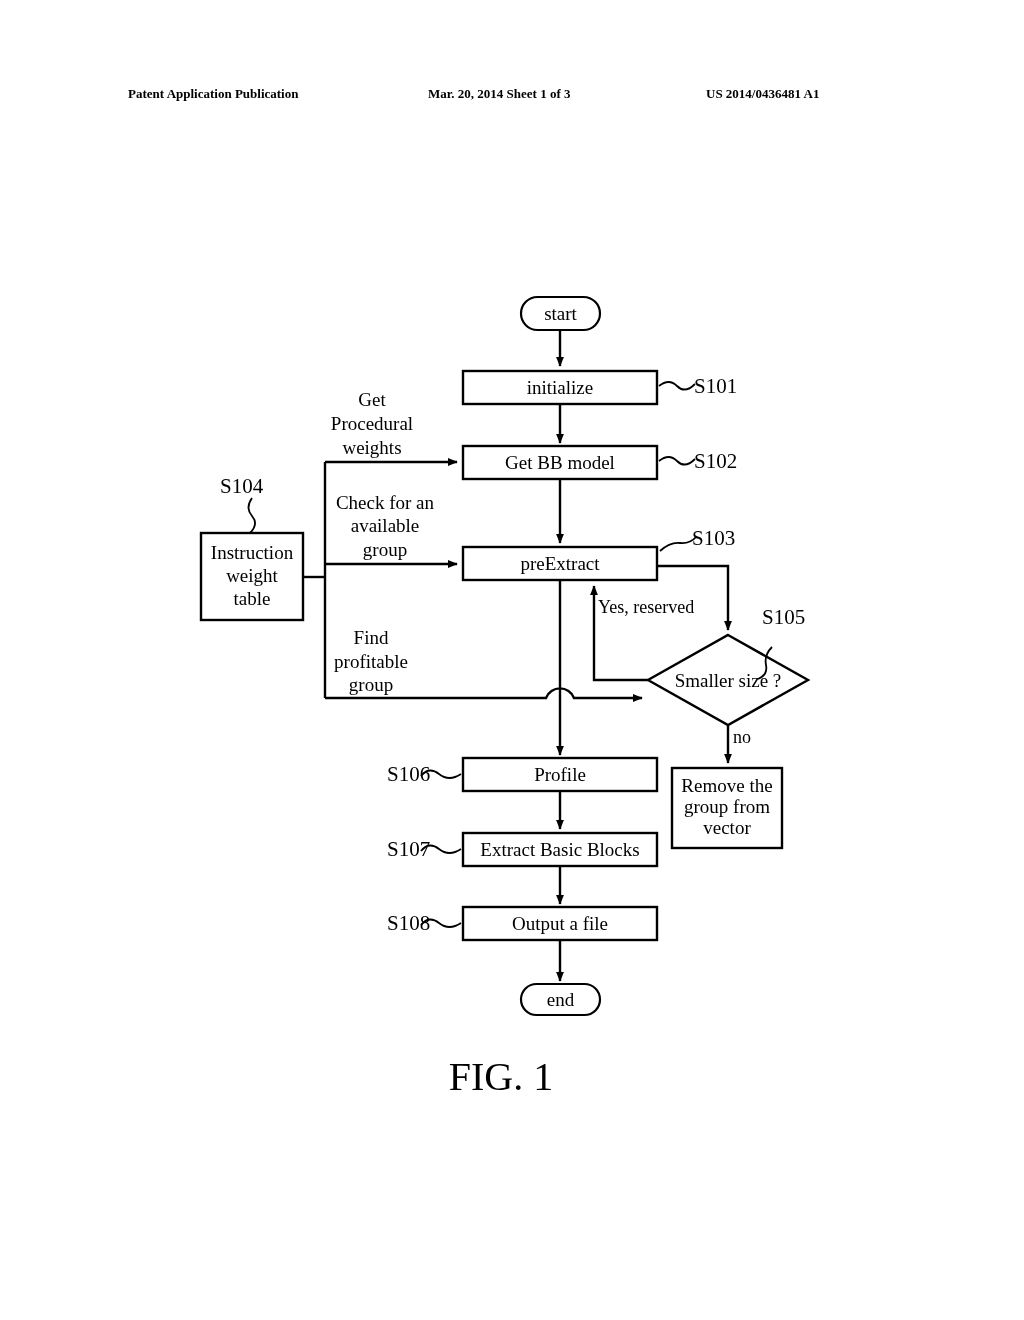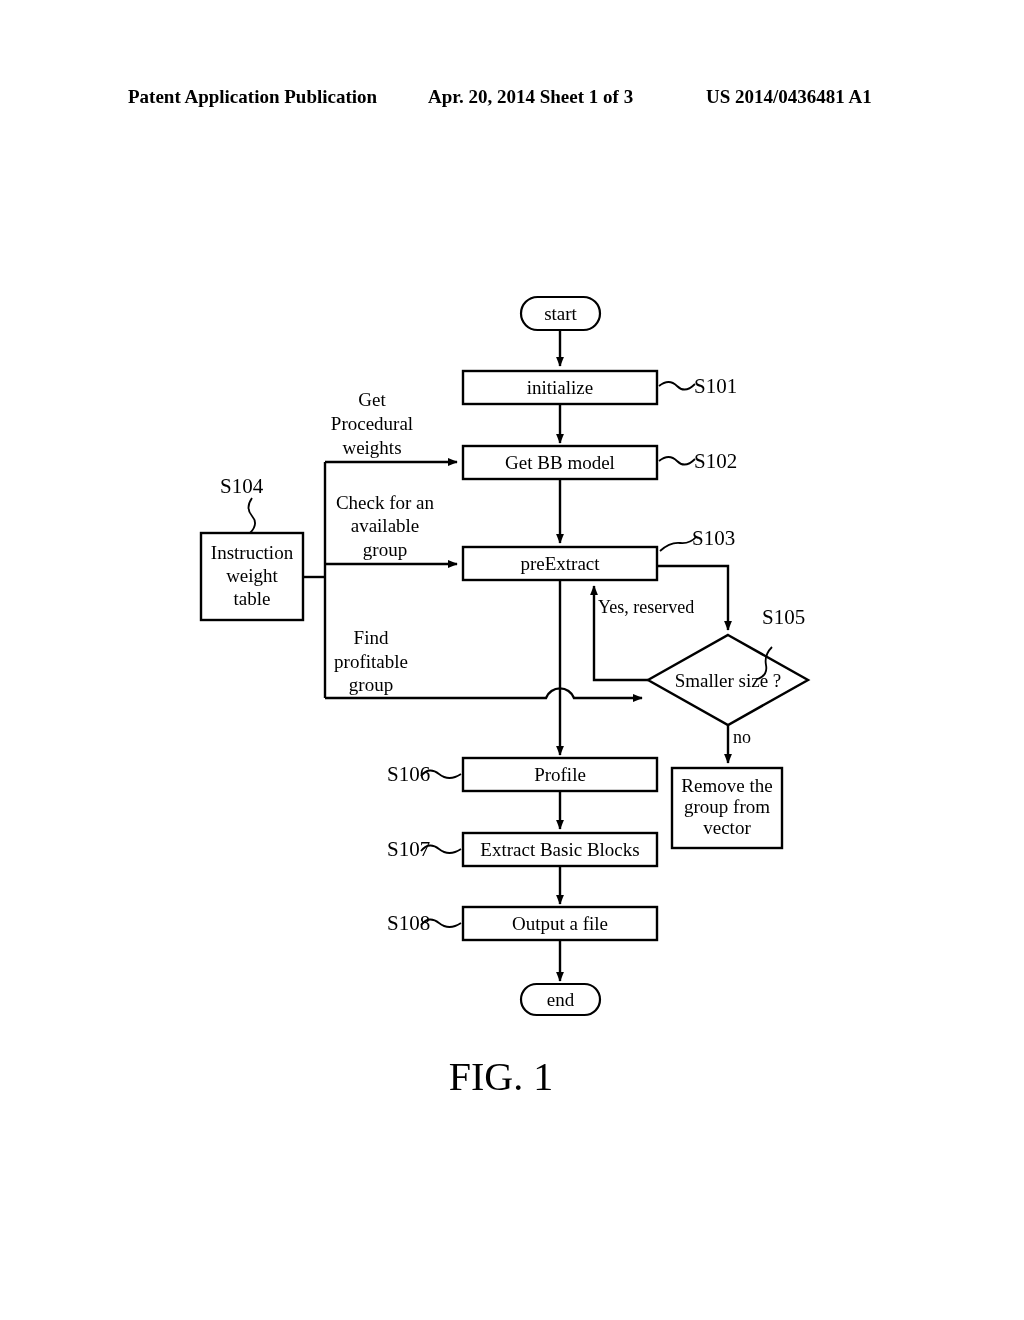--- a/index.html
+++ b/index.html
@@ -22,21 +22,21 @@
     height: 1320px;
   }
   .hdr {
     position: absolute;
     top: 86px;
     left: 0;
     width: 932px;
     height: 28px;
     font-family: "Liberation Serif", "DejaVu Serif", serif;
     font-weight: bold;
-    font-size: 19px;
+    font-size: 13px;
     letter-spacing: 0px;
   }
   .hdr-pub {
     position: absolute;
     left: 128px;
     top: 0;
     white-space: nowrap;
   }
   .hdr-date {
     position: absolute;
@@ -92,21 +92,21 @@
     stroke-width: 1.8;
   }
 </style>
 </head>
 <body>
 
 <div id="page">
 
   <div class="hdr">
     <span class="hdr-pub">Patent Application Publication</span>
-    <span class="hdr-date">Apr. 20, 2014  Sheet 1 of 3</span>
+    <span class="hdr-date">Mar. 20, 2014  Sheet 1 of 3</span>
     <span class="hdr-num">US 2014/0436481 A1</span>
   </div>
 
   <svg id="fig" viewBox="0 0 1024 1320">
 
     <defs>
       <marker id="arrow" markerWidth="11" markerHeight="11" refX="9.2" refY="4.0" orient="auto" markerUnits="userSpaceOnUse">
         <path d="M0,0 L10,4 L0,8 z" fill="#000000"></path>
       </marker>
     </defs>

